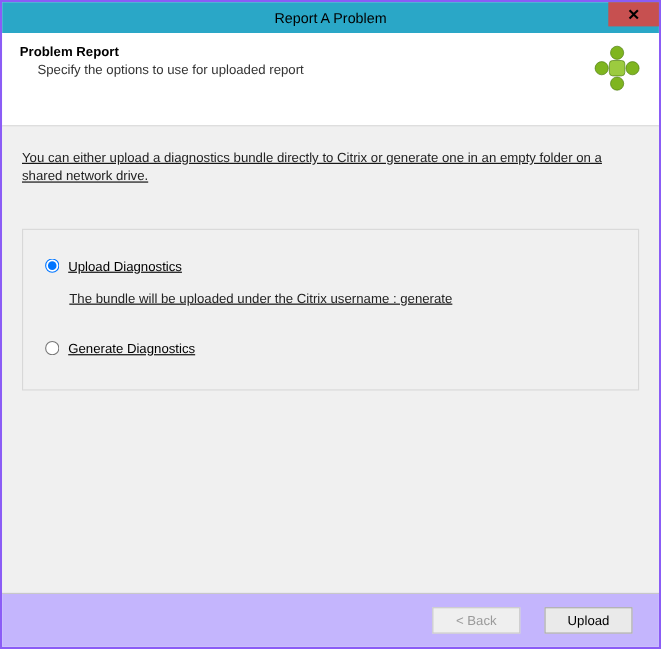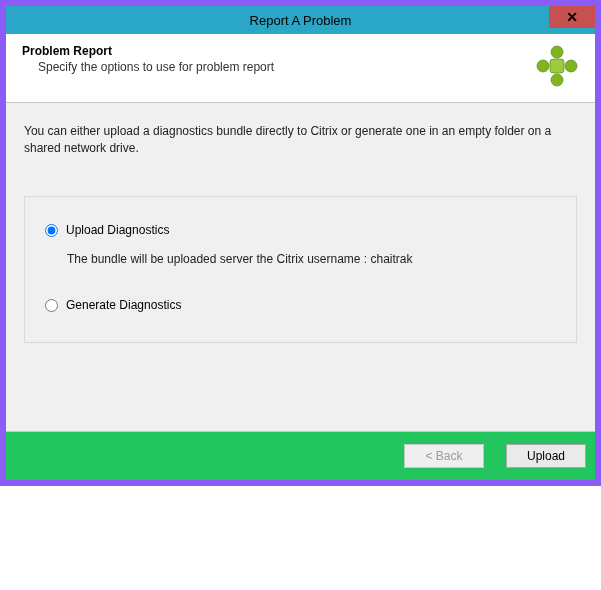--- a/index.html
+++ b/index.html
@@ -6,22 +6,22 @@
     body {
       font-family: "Segoe UI", Tahoma, sans-serif;
       font-size: 12px;
       background: #fff;
       width: 601px;
       height: 590px;
       overflow: hidden;
     }
     .window {
       width: 601px;
-      height: 486px;
-      border: 6px solid #8b5cf6;
+      height: 590px;
+      border: 2px solid #8b5cf6;
       display: flex;
       flex-direction: column;
       background: #fff;
     }
     .titlebar {
       background: #2aa7c7;
       height: 28px;
       display: flex;
       align-items: center;
       justify-content: center;
@@ -42,21 +42,21 @@
       color: #000;
       display: flex;
       align-items: center;
       justify-content: center;
       font-size: 14px;
       font-weight: bold;
       cursor: pointer;
     }
     .header-panel {
       background: #fff;
-      padding: 10px 16px 14px 16px;
+      padding: 10px 16px 30px 16px;
       border-bottom: 1px solid #c8c8c8;
       display: flex;
       justify-content: space-between;
       align-items: flex-start;
     }
     .header-text { flex: 1; }
     .header-title {
       font-weight: bold;
       font-size: 12px;
       color: #000;
@@ -67,39 +67,40 @@
       margin-left: 16px;
       margin-top: 2px;
     }
     .header-icon { width: 44px; height: 44px; }
     .content {
       flex: 1;
       background: #f0f0f0;
       padding: 20px 18px 10px 18px;
       display: flex;
       flex-direction: column;
+      text-decoration: underline;
     }
     .intro-text {
       font-size: 12px;
       color: #222;
       line-height: 1.45;
       margin-bottom: 38px;
     }
     .options-box {
       border: 1px solid #d8d8d8;
       background: #f0f0f0;
       padding: 26px 20px 30px 20px;
     }
     .option {
       margin-bottom: 30px;
     }
     .option:last-child { margin-bottom: 0; }
     .option-row {
       display: flex;
-      align-items: flex-end;
+      align-items: flex-start;
       gap: 8px;
       cursor: pointer;
     }
     .radio-input {
       width: 13px;
       height: 13px;
       cursor: pointer;
     }
     .option-label {
       font-size: 12px;
@@ -107,22 +108,22 @@
     }
     .option-desc {
       font-size: 12px;
       color: #222;
       margin-left: 22px;
       margin-top: 14px;
       line-height: 1.4;
     }
     .footer {
       border-top: 1px solid #c8c8c8;
-      background: #22c55e;
-      padding: 12px 9px;
+      background: #c4b5fd;
+      padding: 12px 24px;
       display: flex;
       justify-content: flex-end;
       gap: 6px;
     }
     .btn {
       min-width: 80px;
       height: 24px;
       border: 1px solid #a8a8a8;
       background: #eaeaea;
       font-size: 12px;
@@ -146,21 +147,21 @@
   <div class="titlebar">
     <div class="titlebar-title">Report A Problem</div>
     <div class="close-btn">
       <span>✕</span>
     </div>
   </div>
 
   <div class="header-panel">
     <div class="header-text">
       <div class="header-title">Problem Report</div>
-      <div class="header-subtitle">Specify the options to use for problem report</div>
+      <div class="header-subtitle">Specify the options to use for uploaded report</div>
     </div>
     <div class="header-icon">
       <svg viewBox="0 0 44 44" width="44" height="44">
         <g fill="#7fb51f" stroke="#4b7a0e" stroke-width="0.6">
           <circle cx="22" cy="8" r="6"></circle>
           <circle cx="8" cy="22" r="6"></circle>
           <circle cx="36" cy="22" r="6"></circle>
           <circle cx="22" cy="36" r="6"></circle>
           <rect x="15" y="15" width="14" height="14" rx="3" fill="#9ccb3f"></rect>
         </g>
@@ -171,21 +172,21 @@
   <div class="content">
     <div class="intro-text">You can either upload a diagnostics bundle directly to Citrix or generate one in an empty folder on a shared network drive.</div>
 
     <div class="options-box">
 
       <div class="option">
         <label class="option-row">
           <input type="radio" name="diag" class="radio-input" checked="" style="">
           <span class="option-label">Upload Diagnostics</span>
         </label>
-        <div class="option-desc">The bundle will be uploaded server the Citrix username : chaitrak</div>
+        <div class="option-desc">The bundle will be uploaded under the Citrix username : generate</div>
       </div>
 
       <div class="option">
         <label class="option-row">
           <input type="radio" name="diag" class="radio-input" style="">
           <span class="option-label">Generate Diagnostics</span>
         </label>
       </div>
 
     </div>

